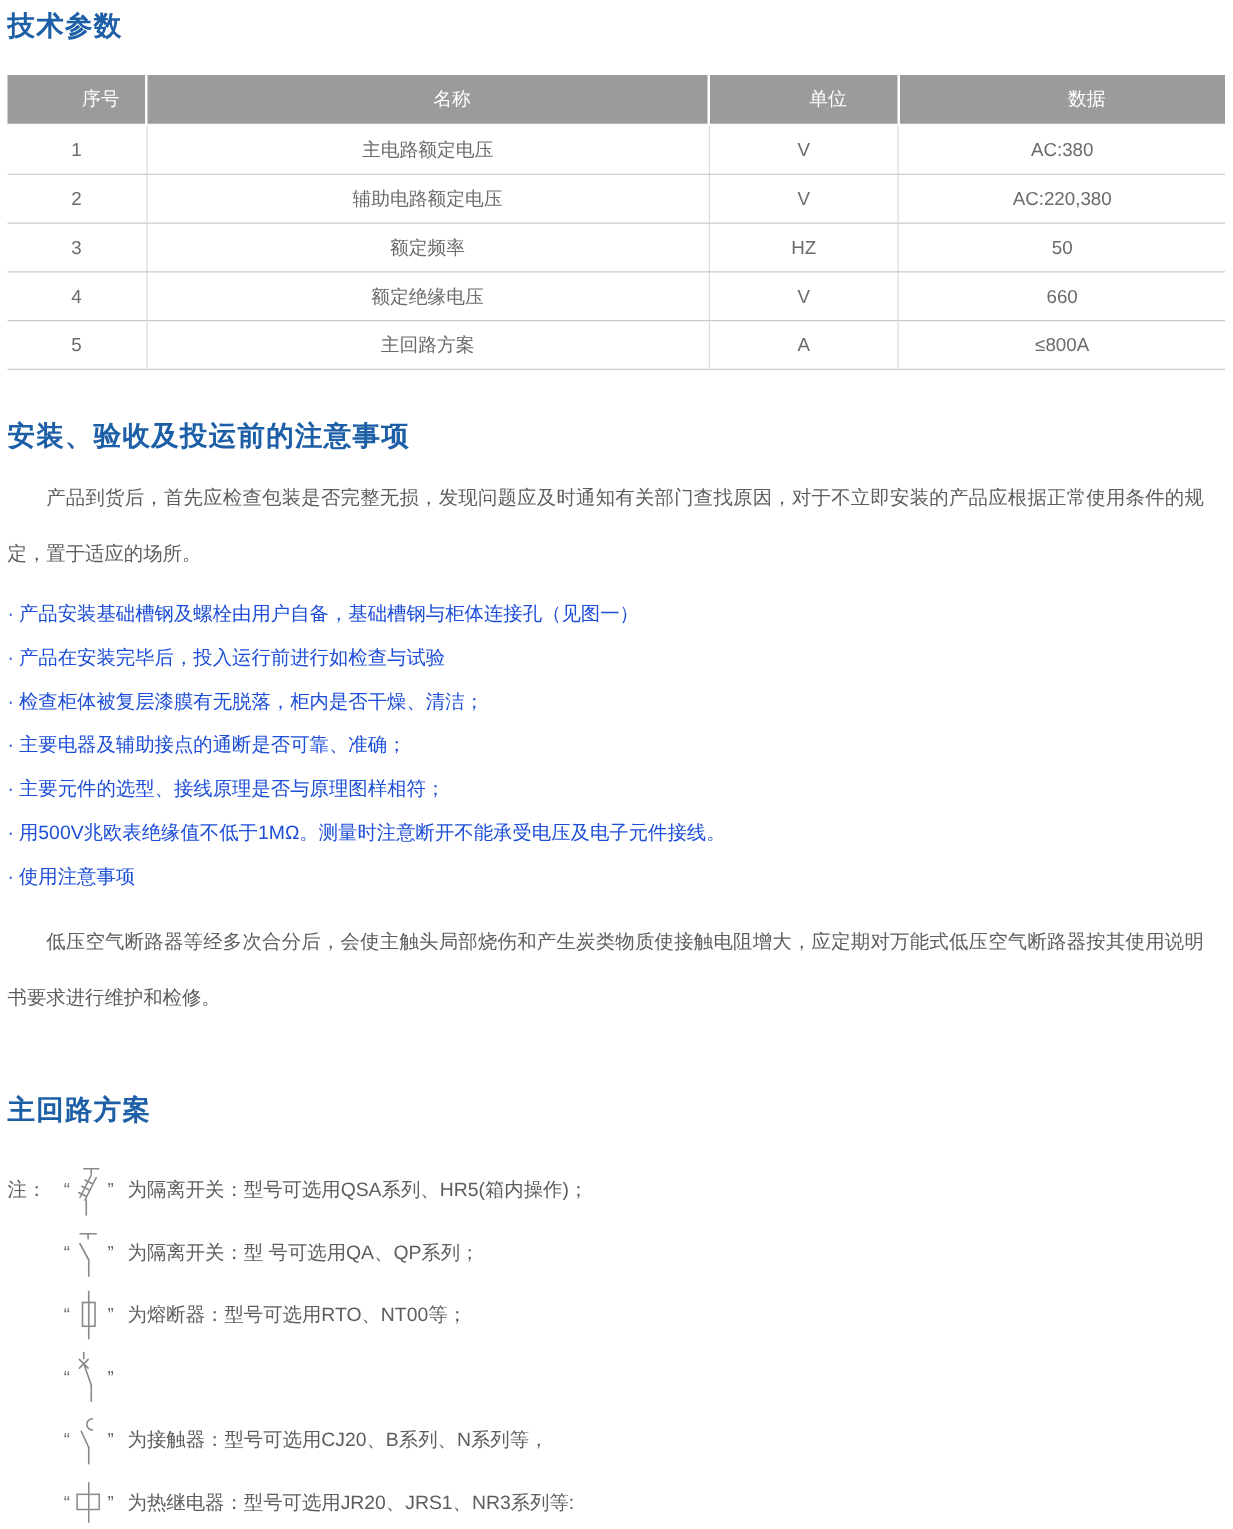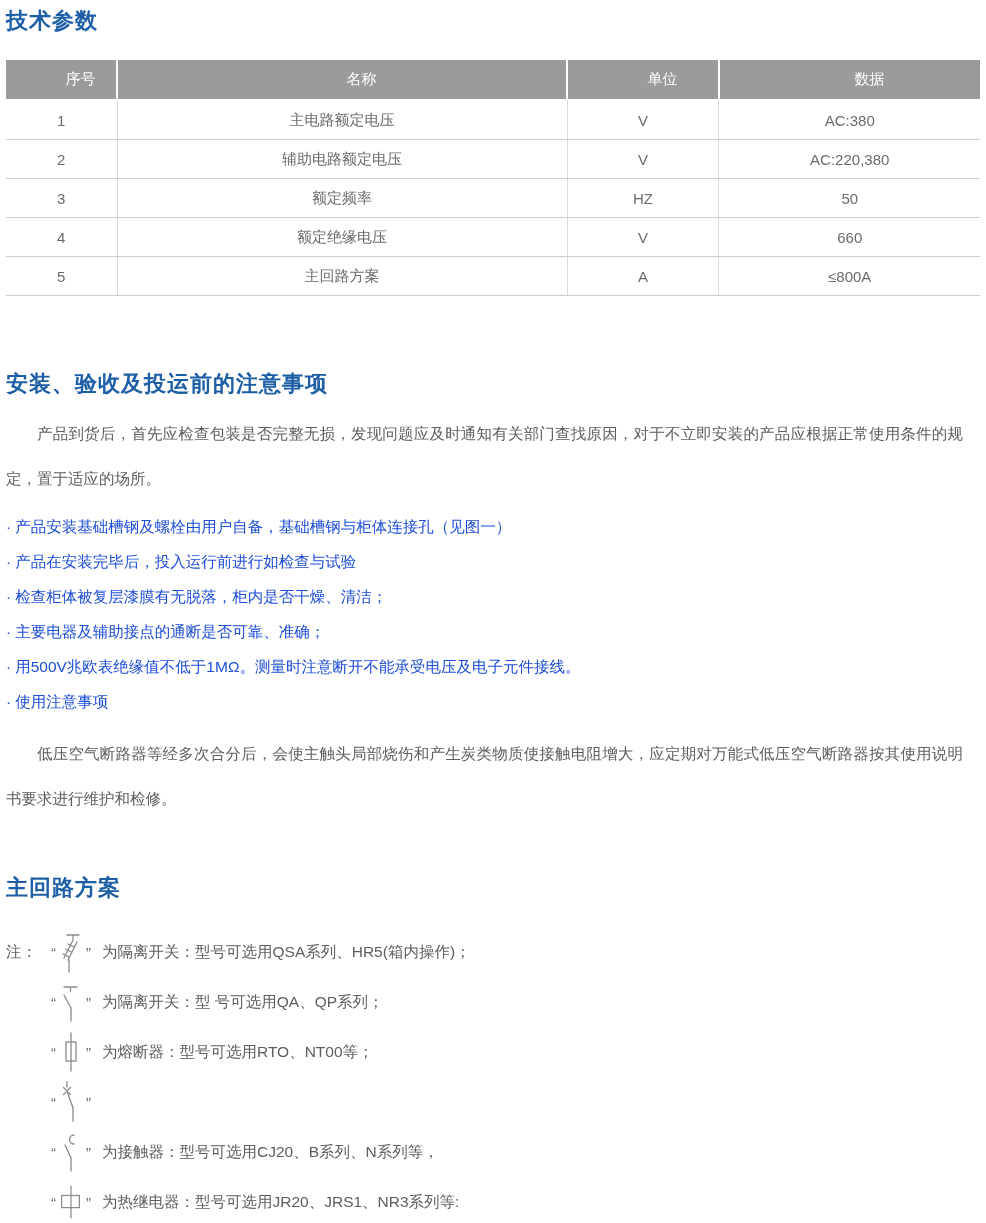--- a/index.html
+++ b/index.html
@@ -38,21 +38,21 @@
     text-align:center;
     font-size:15px;
     color:#6b6b6b;
     background:#ffffff;
     border-bottom:1px solid var(--table_border,#cccccc);
     border-right:1px solid #dadada;
   }
   table.params tbody td:last-child{border-right:none;}
   table.params tbody tr:first-child td{border-top:2px solid #ffffff;}
   
-  #install-title{margin-top:73px;}
+  #install-title{margin-top:38px;}
   p.para{
     font-size:15.5px;
     line-height:45px;
     margin:12px 17px 0 0;
     text-indent:2em;
     text-align:justify;
     color:#5d5d5d;
   }
   .bullet-list{margin-top:8px;}
   .bullet{
@@ -149,20 +149,21 @@
 
   <h1 class="sec" id="install-title">安装、验收及投运前的注意事项</h1>
 
   <p class="para">产品到货后，首先应检查包装是否完整无损，发现问题应及时通知有关部门查找原因，对于不立即安装的产品应根据正常使用条件的规定，置于适应的场所。</p>
 
   <div class="bullet-list" id="bullets">
       <div class="bullet"><span class="marker">·</span><span>产品安装基础槽钢及螺栓由用户自备，基础槽钢与柜体连接孔（见图一）</span></div>
       <div class="bullet"><span class="marker">·</span><span>产品在安装完毕后，投入运行前进行如检查与试验</span></div>
       <div class="bullet"><span class="marker">·</span><span>检查柜体被复层漆膜有无脱落，柜内是否干燥、清洁；</span></div>
       <div class="bullet"><span class="marker">·</span><span>主要电器及辅助接点的通断是否可靠、准确；</span></div>
+      <div class="bullet"><span class="marker">·</span><span>主要元件的选型、接线原理是否与原理图样相符；</span></div>
       <div class="bullet"><span class="marker">·</span><span>用500V兆欧表绝缘值不低于1MΩ。测量时注意断开不能承受电压及电子元件接线。</span></div>
       <div class="bullet"><span class="marker">·</span><span>使用注意事项</span></div>
     </div>
 
   <p class="para">低压空气断路器等经多次合分后，会使主触头局部烧伤和产生炭类物质使接触电阻增大，应定期对万能式低压空气断路器按其使用说明书要求进行维护和检修。</p>
 
   <h1 class="sec" id="circuit-title">主回路方案</h1>
 
   <div class="note-list" id="notes">
       <div class="note-row">

